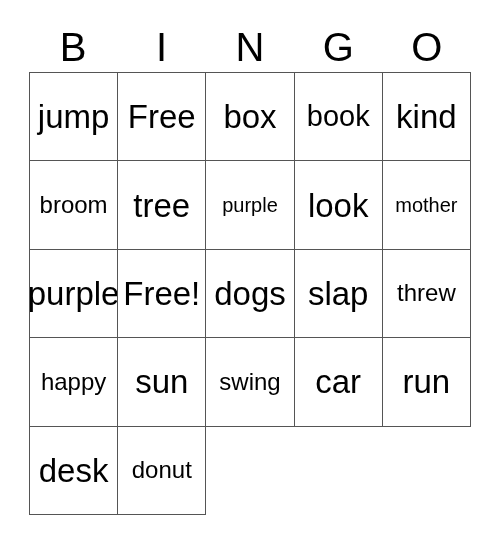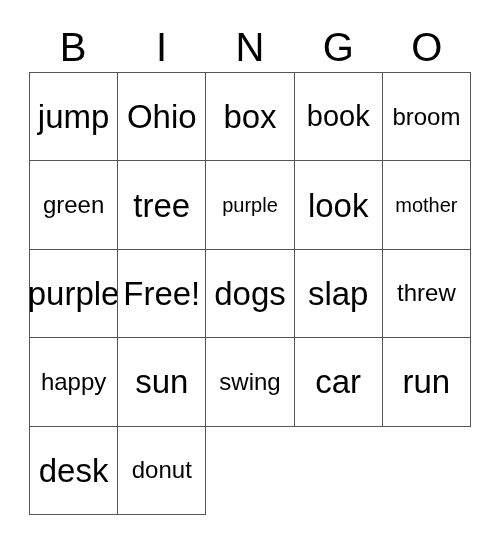--- a/index.html
+++ b/index.html
@@ -88,33 +88,33 @@
     <div class="header-cell">N</div>
     <div class="header-cell">G</div>
     <div class="header-cell">O</div>
   </div>
 
   <div class="grid" id="bingo-grid">
       <div class="cell">
         <span class="cell-text fs-xl">jump</span>
       </div>
       <div class="cell">
-        <span class="cell-text fs-xl">Ohio</span>
+        <span class="cell-text fs-xl">Free</span>
       </div>
       <div class="cell">
         <span class="cell-text fs-xl">box</span>
       </div>
       <div class="cell">
         <span class="cell-text fs-lg">book</span>
       </div>
       <div class="cell">
-        <span class="cell-text fs-md">broom</span>
+        <span class="cell-text fs-xl">kind</span>
       </div>
       <div class="cell">
-        <span class="cell-text fs-md">green</span>
+        <span class="cell-text fs-md">broom</span>
       </div>
       <div class="cell">
         <span class="cell-text fs-xl">tree</span>
       </div>
       <div class="cell">
         <span class="cell-text fs-sm">purple</span>
       </div>
       <div class="cell">
         <span class="cell-text fs-xl">look</span>
       </div>

